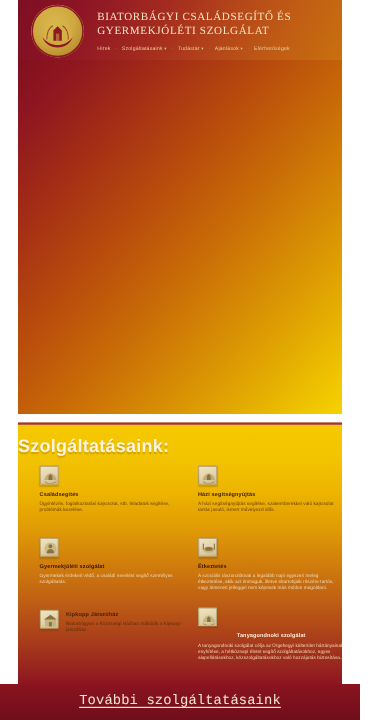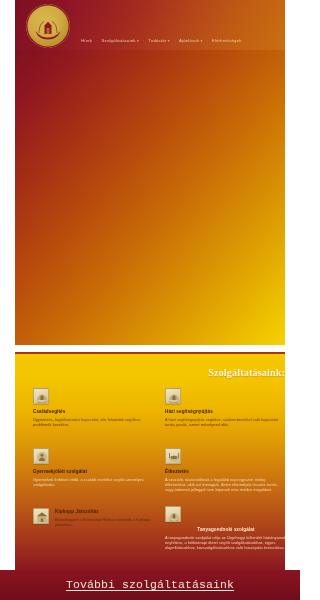--- a/index.html
+++ b/index.html
@@ -138,24 +138,24 @@
         #d07d0c 54%,
         #bf5f14 68%,
         #ab3f1a 82%,
         #97241f 94%,
         #8c1520 100%);
     border-top: 2px solid #a83418;
     overflow: hidden;
   }
 
   .services-title {
-    text-align: right;
+    text-align: left;
     color: #fdf4e0;
-    font-family: Liberation Serif, serif;
-    font-size: 10px;
+    font-family: Liberation Sans, sans-serif;
+    font-size: 15px;
     line-height: 14px;
     padding-top: 12px;
     letter-spacing: 0.2px;
     text-shadow: 0 1px 1px rgba(120,70,0,0.28);
   }
 
   .svc-icon {
     width: 16px;
     height: 16px;
     background: linear-gradient(160deg, #efe4c3 0%, #e2d3ac 55%, #cdbb8e 100%);
@@ -240,20 +240,24 @@
           <path d="M9.5 27 C13 31.5, 17 33.5, 22 33.5 C27 33.5, 31 31.5, 34.5 27
                    C33 32, 28.5 35.5, 22 35.5 C15.5 35.5, 11 32, 9.5 27 Z" fill="#8c1a22"></path>
           <path d="M18.5 30 L18.5 21.5 L22 17.8 L25.5 21.5 L25.5 30 Z" fill="#8c1a22"></path>
           <rect x="20.6" y="24" width="2.8" height="6" fill="#d6b44a" opacity="0.5"></rect>
           <path d="M13 29 C13 23, 15 19, 18 17.5" fill="none" stroke="#8c1a22" stroke-width="0.9" opacity="0.7"></path>
           <path d="M31 29 C31 23, 29 19, 26 17.5" fill="none" stroke="#8c1a22" stroke-width="0.9" opacity="0.7"></path>
         </svg>
       </div>
     </div>
 
+    <div class="brand-block">
+      <div class="brand-line">Biatorbágyi Családsegítő és</div>
+      <div class="brand-line">Gyermekjóléti Szolgálat</div>
+    </div>
 
     <nav class="main-nav">
       <a class="nav-item" href="#">
         <span>Hírek</span>
       </a>
       <span class="nav-sep">·</span>
       <a class="nav-item" href="#">
         <span>Szolgáltatásaink</span><span class="nav-caret">▾</span>
       </a>
       <span class="nav-sep">·</span>

